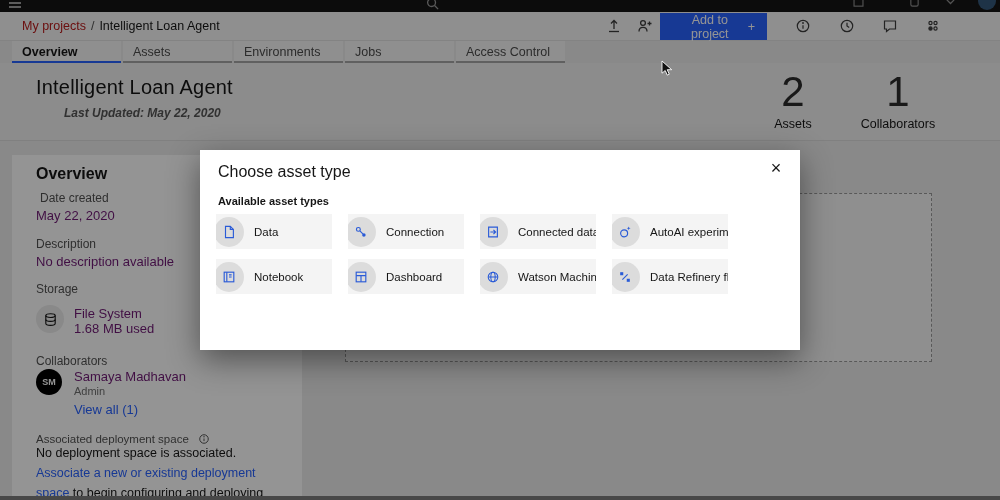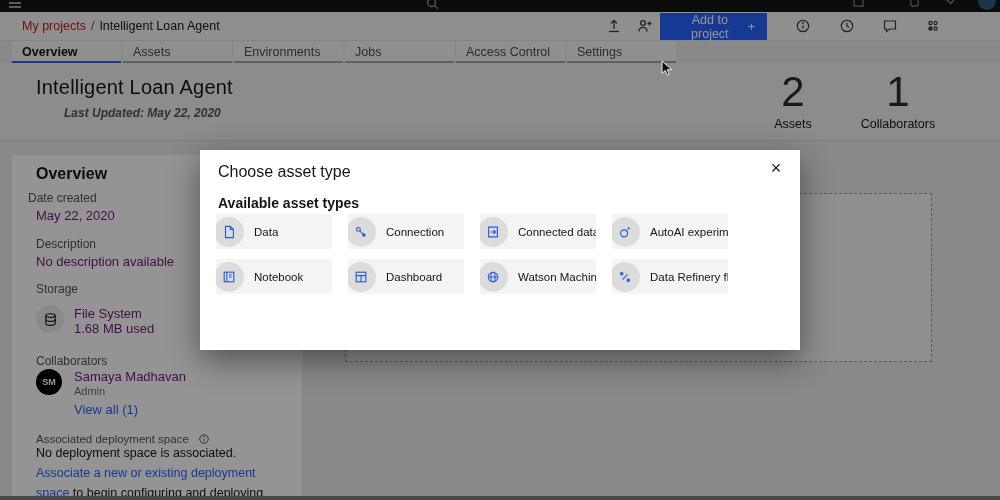--- a/index.html
+++ b/index.html
@@ -51,21 +51,21 @@
   .disc-gray { position:absolute; width:28px; height:28px; border-radius:50%; background:#ececec;
                display:flex; align-items:center; justify-content:center; color:#161616; }
 
   
   .overlay { position:absolute; inset:0; background:rgba(0,0,0,0.42); z-index:50; }
   .modal { position:absolute; left:200px; top:150px; width:600px; height:200px; background:#fff; z-index:60;
            box-shadow:0 10px 30px rgba(0,0,0,0.45); }
   .modal-title { position:absolute; left:18px; top:13px; font-size:16px; color:#161616; }
   .modal-close { position:absolute; right:12px; top:6px; font-size:18px; color:#161616; cursor:pointer;
                  width:24px; height:24px; text-align:center; line-height:24px; }
-  .section-label { position:absolute; left:18px; top:45px; font-size:14px; font-weight:bold; color:#161616; }
+  .section-label { position:absolute; left:18px; top:45px; font-size:11px; font-weight:bold; color:#161616; }
   .tiles { position:absolute; left:16px; top:64px; display:grid; grid-template-columns:repeat(4,116px);
            grid-auto-rows:35px; gap:10px 16px; }
   .tile { position:relative; background:#f4f4f4; display:flex; align-items:center; overflow:hidden; cursor:pointer; }
   .tile-disc { width:30px; height:30px; margin-left:-2px; border-radius:50%; background:#dcdcdc; flex:none;
                display:flex; align-items:center; justify-content:center; color:#2a5bd7; }
   .tile-disc svg { width:14px; height:14px; }
   .tile-label { font-size:11.5px; color:#161616; margin-left:10px; white-space:nowrap; }
 
   .cursor { position:absolute; left:661px; top:60px; z-index:70; }
 </style>
@@ -141,21 +141,20 @@
           <circle cx="10.5" cy="10.5" r="1.6"></circle>
         </svg>
     </div>
   </div>
 
   <div class="tab active" style="left:12px">Overview</div>
   <div class="tab" style="left:123px">Assets</div>
   <div class="tab" style="left:234px">Environments</div>
   <div class="tab" style="left:345px">Jobs</div>
   <div class="tab" style="left:456px">Access Control</div>
-  <div class="tab" style="left:567px">Settings</div>
 
   <div class="banner">
     <div class="banner-title">Intelligent Loan Agent</div>
     <div class="banner-sub">Last Updated: May 22, 2020</div>
     <div class="stat" style="left:758px; width:70px">
       <div class="num">2</div>
       <div class="lbl">Assets</div>
     </div>
     <div class="stat" style="left:860px; width:76px">
       <div class="num">1</div>
@@ -163,21 +162,21 @@
     </div>
   </div>
 
   <div class="main-area">
     <div class="dropzone"></div>
   </div>
 
   <div class="sidebar">
     <div class="side-abs" style="left:24px; top:10px; font-size:16px; font-weight:bold">Overview</div>
 
-    <div class="side-abs label-sm" style="left:16px; top:36px">Date created</div>
+    <div class="side-abs label-sm" style="left:28px; top:36px">Date created</div>
     <div class="side-abs value" style="left:24px; top:53px">May 22, 2020</div>
 
     <div class="side-abs label-sm" style="left:24px; top:82px">Description</div>
     <div class="side-abs value" style="left:24px; top:99px">No description available</div>
 
     <div class="side-abs label-sm" style="left:24px; top:127px">Storage</div>
     <div class="disc-gray" style="left:24px; top:150px">
       <svg width="15" height="15" viewBox="0 0 16 16" fill="none" stroke="currentColor" stroke-width="1.2">
           <ellipse cx="8" cy="3.8" rx="5" ry="2"></ellipse>
           <path d="M3 3.8v8.4c0 1.1 2.2 2 5 2s5-.9 5-2V3.8"></path>

